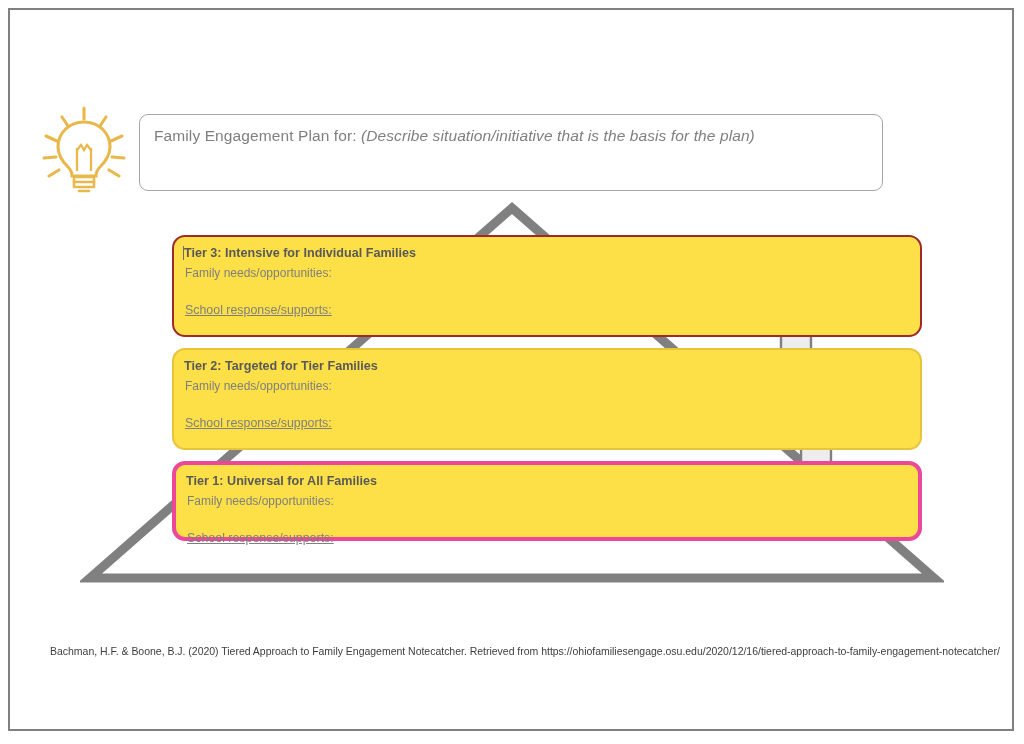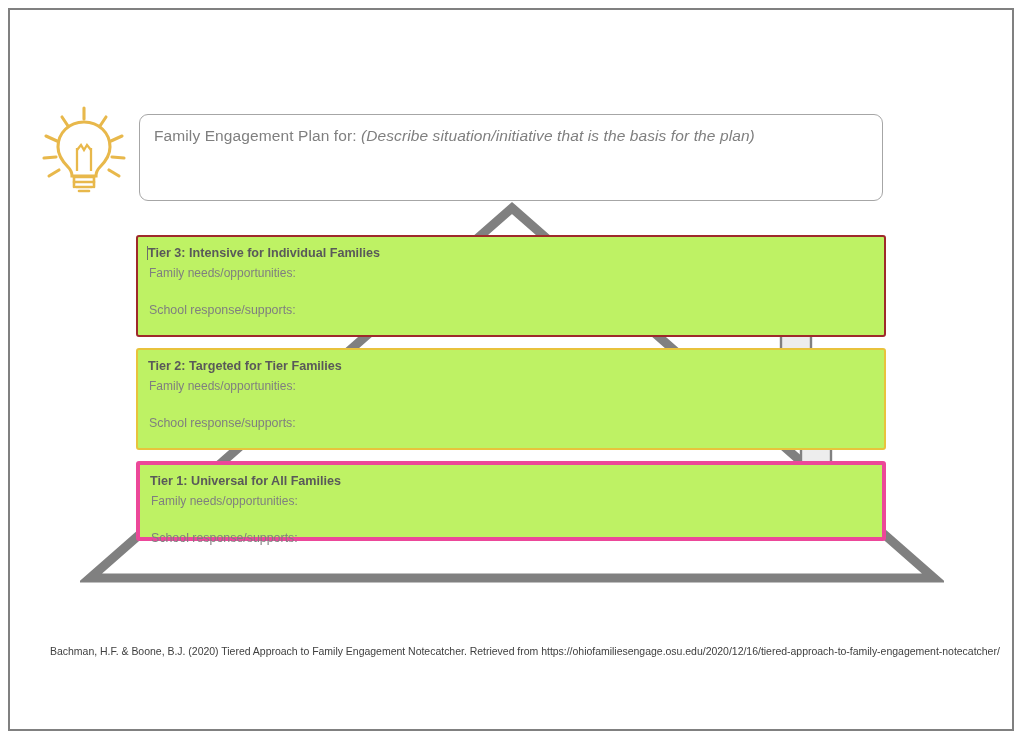--- a/index.html
+++ b/index.html
@@ -40,21 +40,21 @@
     height: 92px;
   }
   .bulb-wrap svg { display: block; width: 100%; height: 100%; }
 
   
   .title-box {
     position: absolute;
     left: 139px;
     top: 114px;
     width: 744px;
-    height: 87px;
+    height: 77px;
     border: 1.6px solid #a6a6a6;
     border-radius: 9px;
     background: #ffffff;
   }
   .title-text {
     position: absolute;
     left: 14px;
     top: 12px;
     right: 10px;
     font-size: 15.5px;
@@ -80,22 +80,23 @@
   .arrow {
     position: absolute;
   }
   .arrow svg { display: block; width: 100%; height: 100%; }
   .arrow-top    { left: 762px; top: 287px; width: 68px;  height: 72px; }
   .arrow-bottom { left: 782px; top: 400px; width: 68px;  height: 66px; }
 
   
   .tier {
     position: absolute;
-    background: #bef264;
-    border-radius: 3px;
+    background: #fde047;
+    border-radius: 13px;
+    margin-left: 36px;
   }
   .tier-3 {
     left: 136px; top: 235px;
     width: 750px; height: 102px;
     border: 2px solid #9e2a2b;
   }
   .tier-2 {
     left: 136px; top: 348px;
     width: 750px; height: 102px;
     border: 2px solid #e8c33c;
@@ -131,20 +132,21 @@
     color: #7f7f7f;
     white-space: nowrap;
   }
   .tier-line-2 {
     position: absolute;
     left: 11px;
     top: 66px;
     font-size: 12.4px;
     color: #7f7f7f;
     white-space: nowrap;
+    text-decoration: underline;
   }
 
   
   .citation {
     position: absolute;
     left: 50px;
     top: 645px;
     width: 940px;
     font-size: 10.5px;
     color: #404040;

